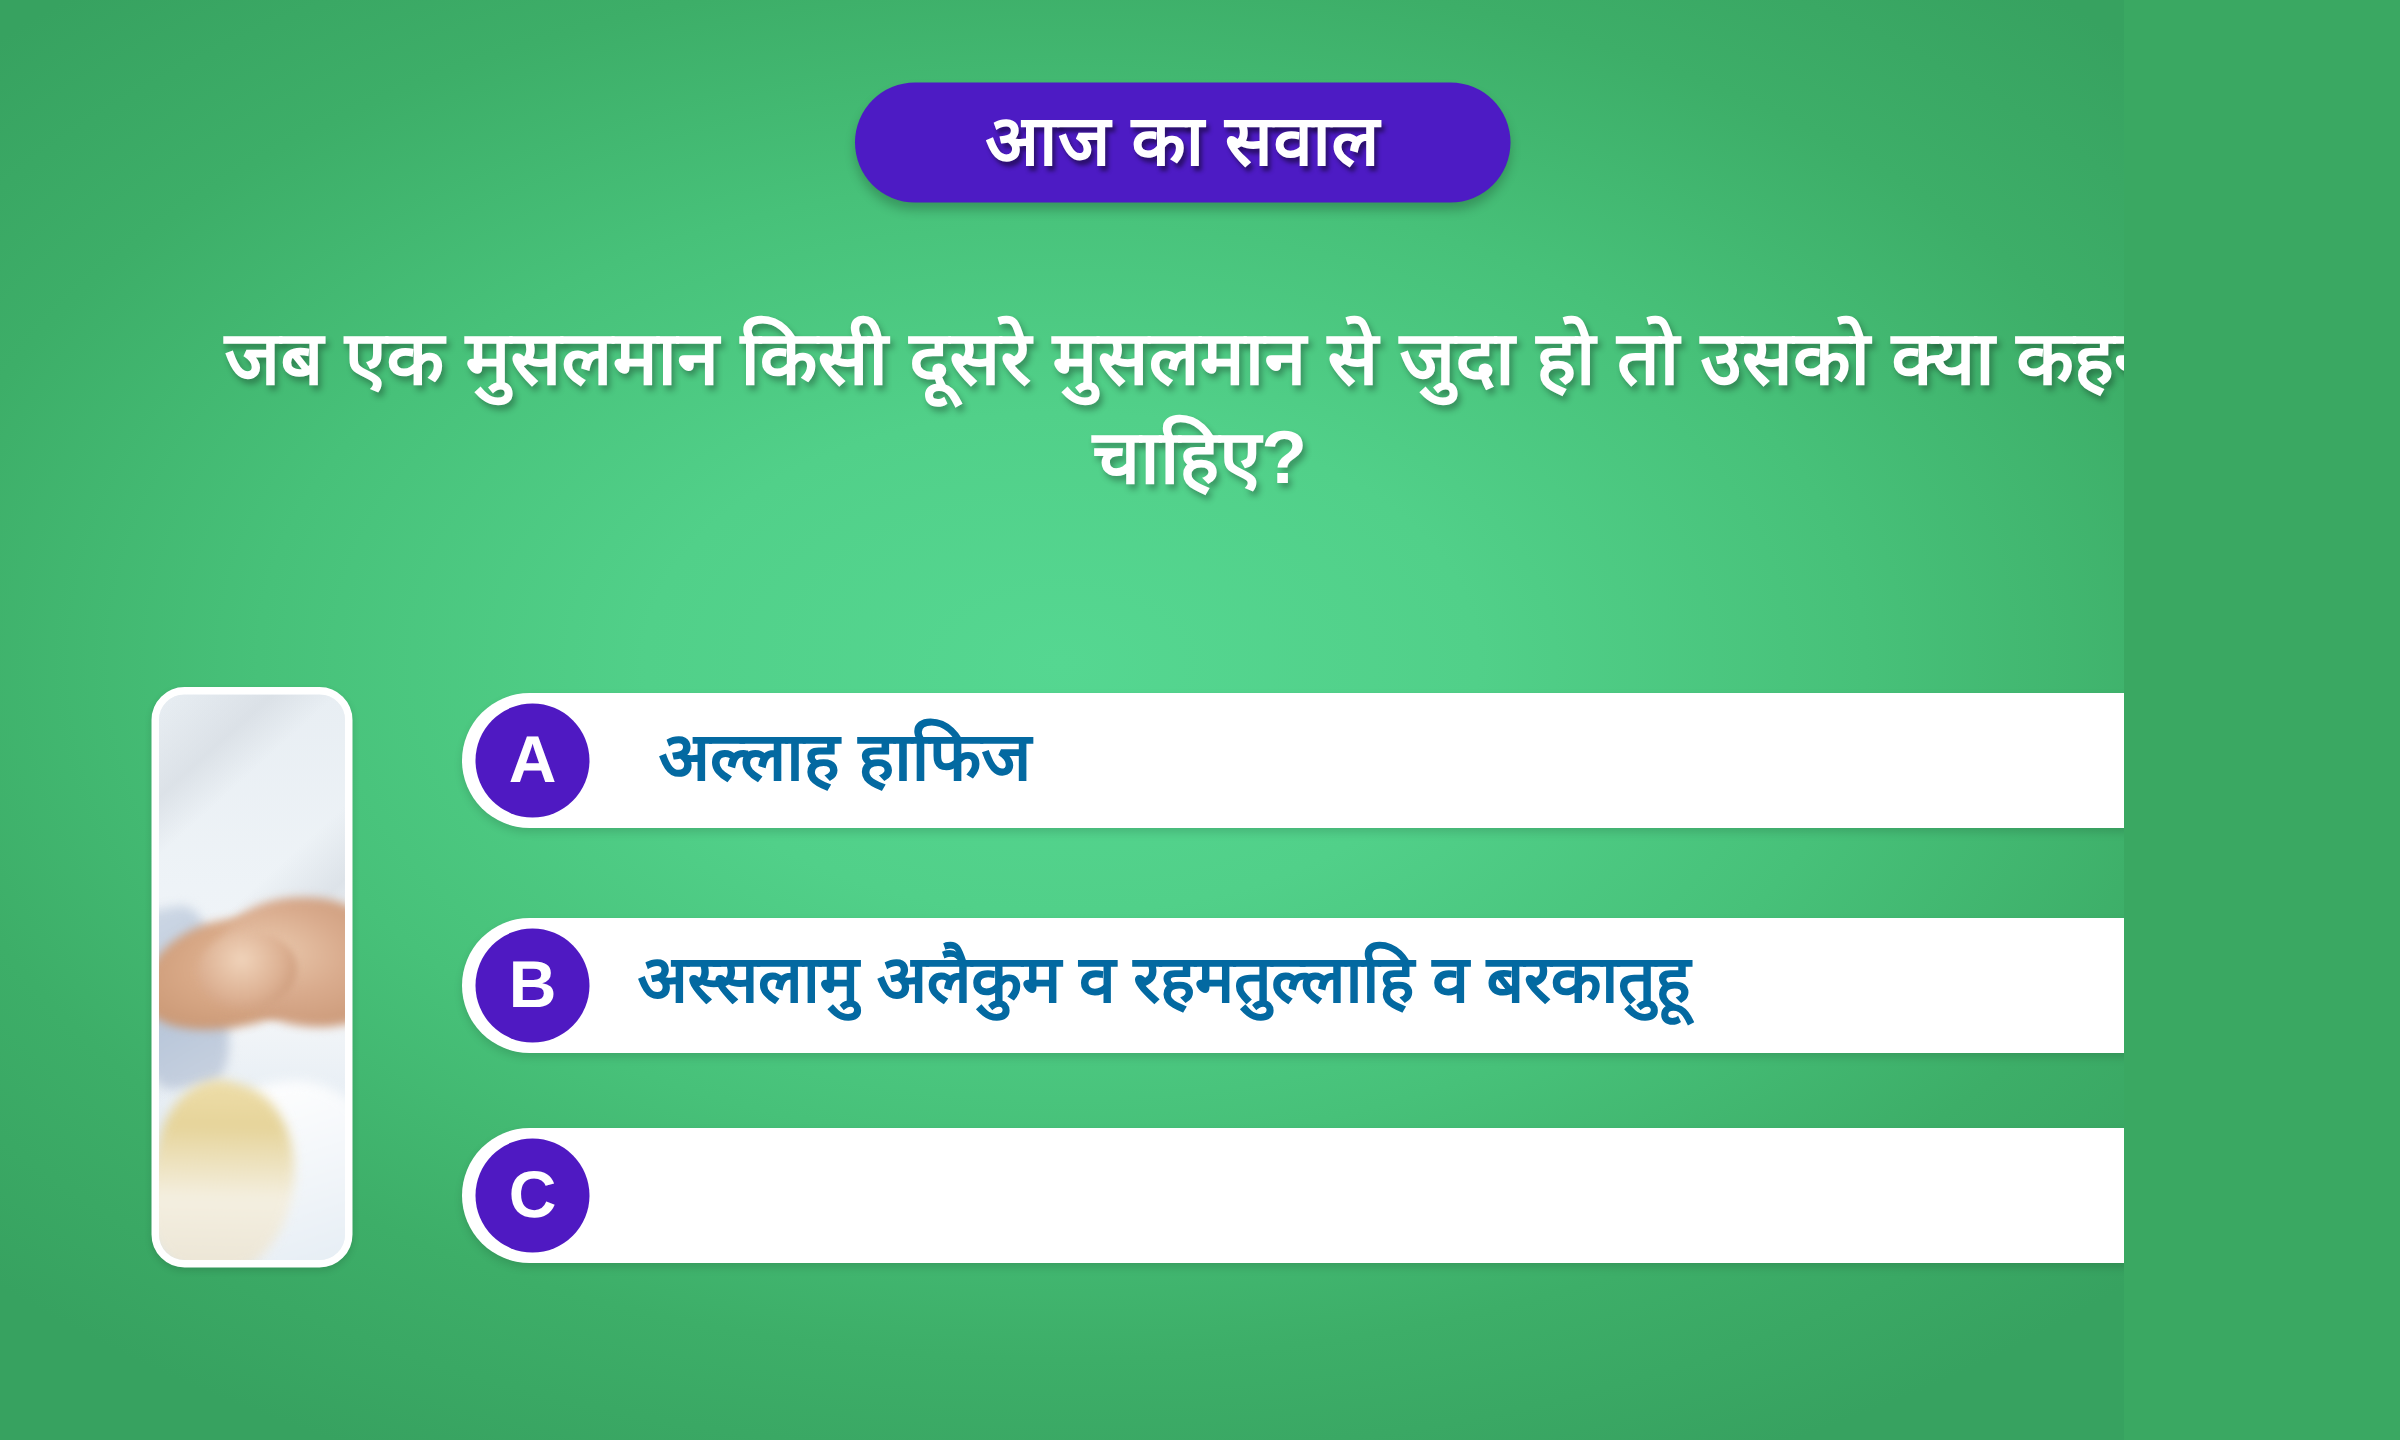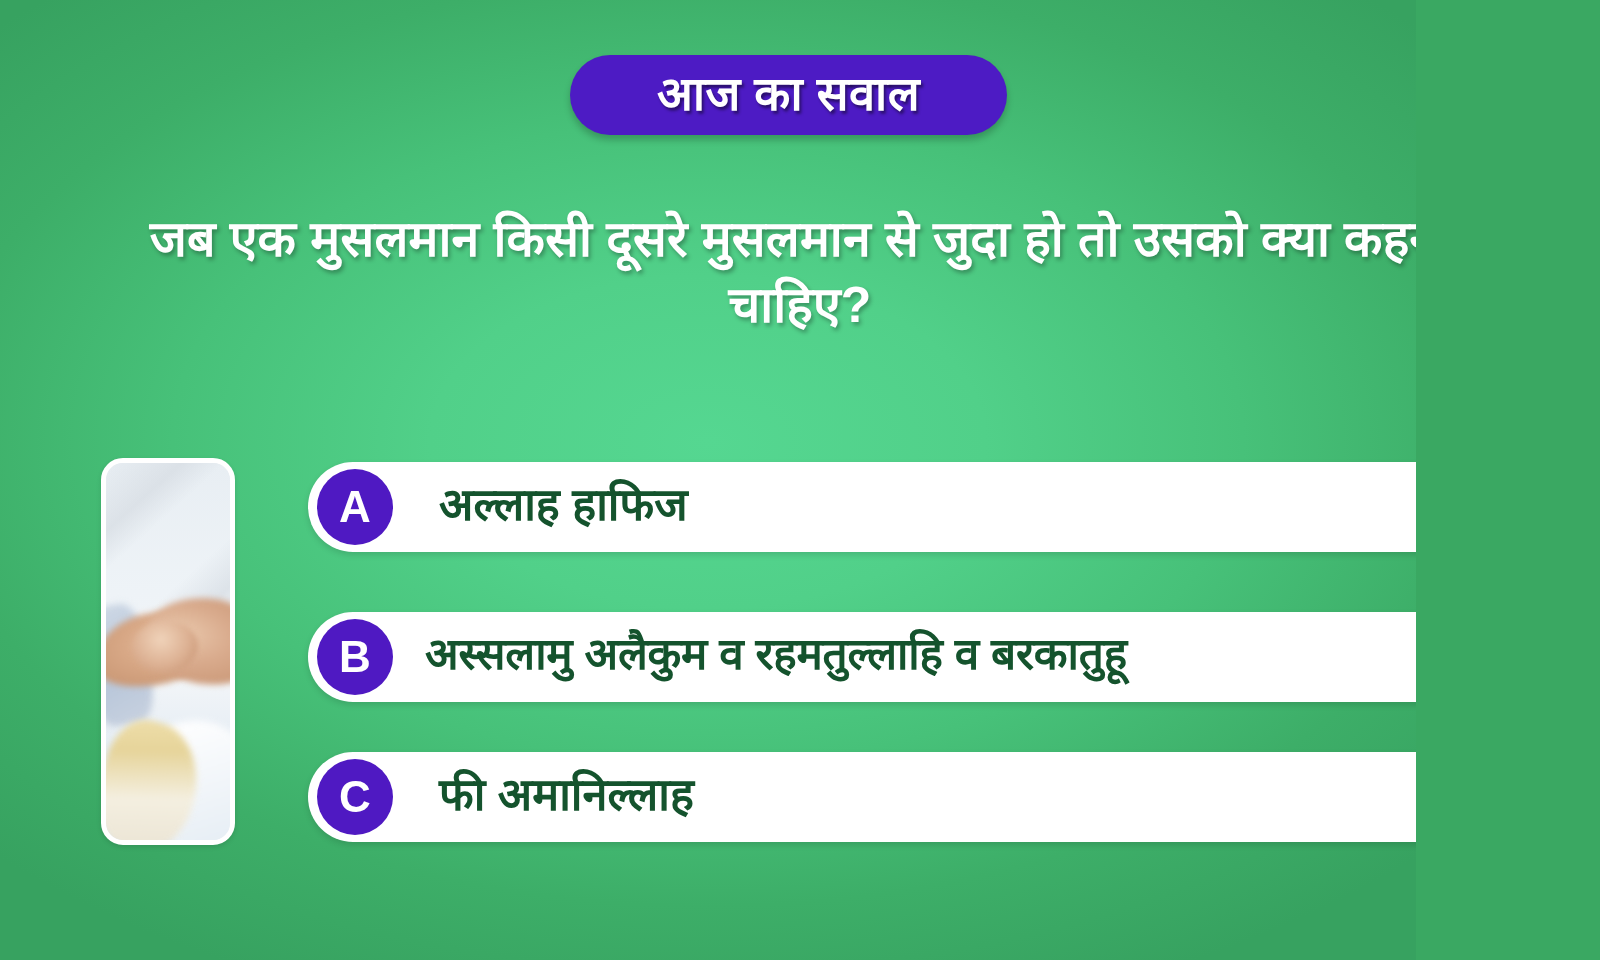--- a/index.html
+++ b/index.html
@@ -203,21 +203,21 @@
     color:#ffffff;
     font-size:44px;
     font-weight:bold;
     display:flex;
     align-items:center;
     justify-content:center;
     line-height:1;
   }
   .answer-text {
     margin-left:46px;
-    color:#14532d;
+    color:#0369a1;
     font-size:45px;
     font-weight:bold;
     line-height:1;
     white-space:nowrap;
     padding-bottom:6px;
   }
   .answer-row.row-1 .answer-text {
     font-size:44px;
     margin-left:32px;
     letter-spacing:-0.2px;
@@ -254,18 +254,17 @@
       <div class="answer-text">अल्लाह हाफिज</div>
     </div>
 
     <div class="answer-row row-1">
       <div class="answer-badge">B</div>
       <div class="answer-text">अस्सलामु अलैकुम व रहमतुल्लाहि व बरकातुहू</div>
     </div>
 
     <div class="answer-row row-2">
       <div class="answer-badge">C</div>
-      <div class="answer-text">फी अमानिल्लाह</div>
     </div>
 
   </div>
 
 </div>
 
 </body></html>

